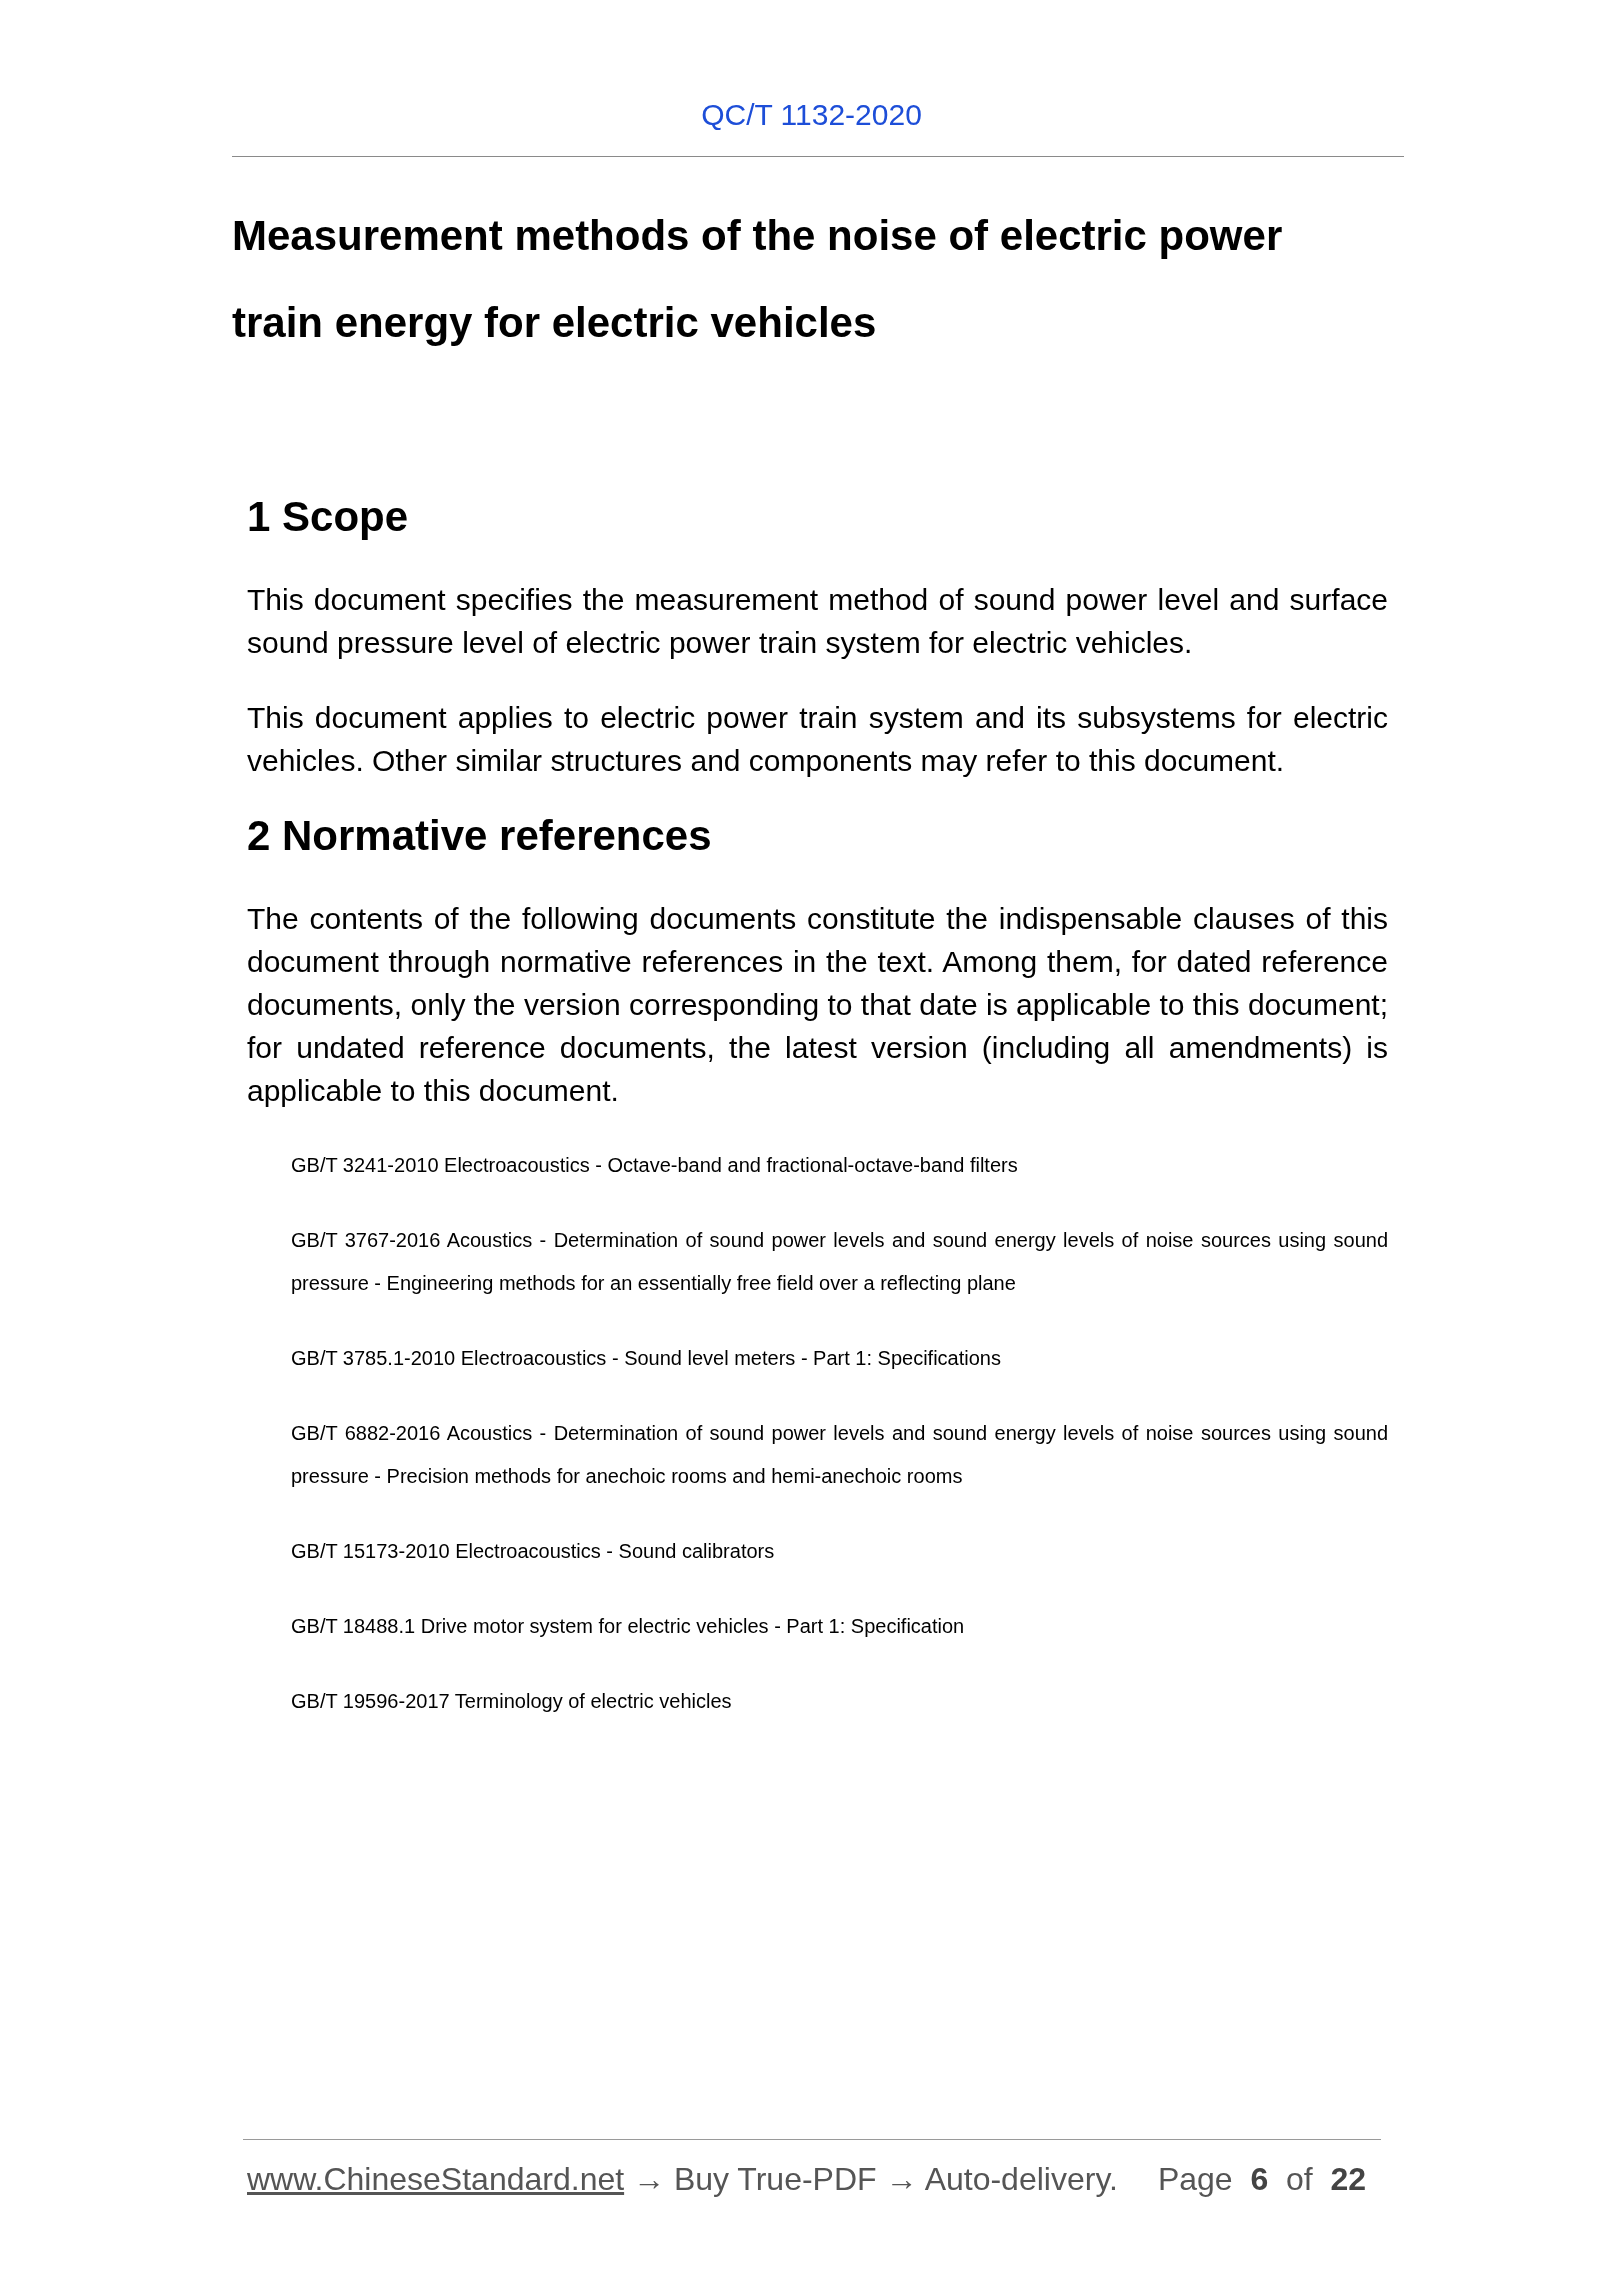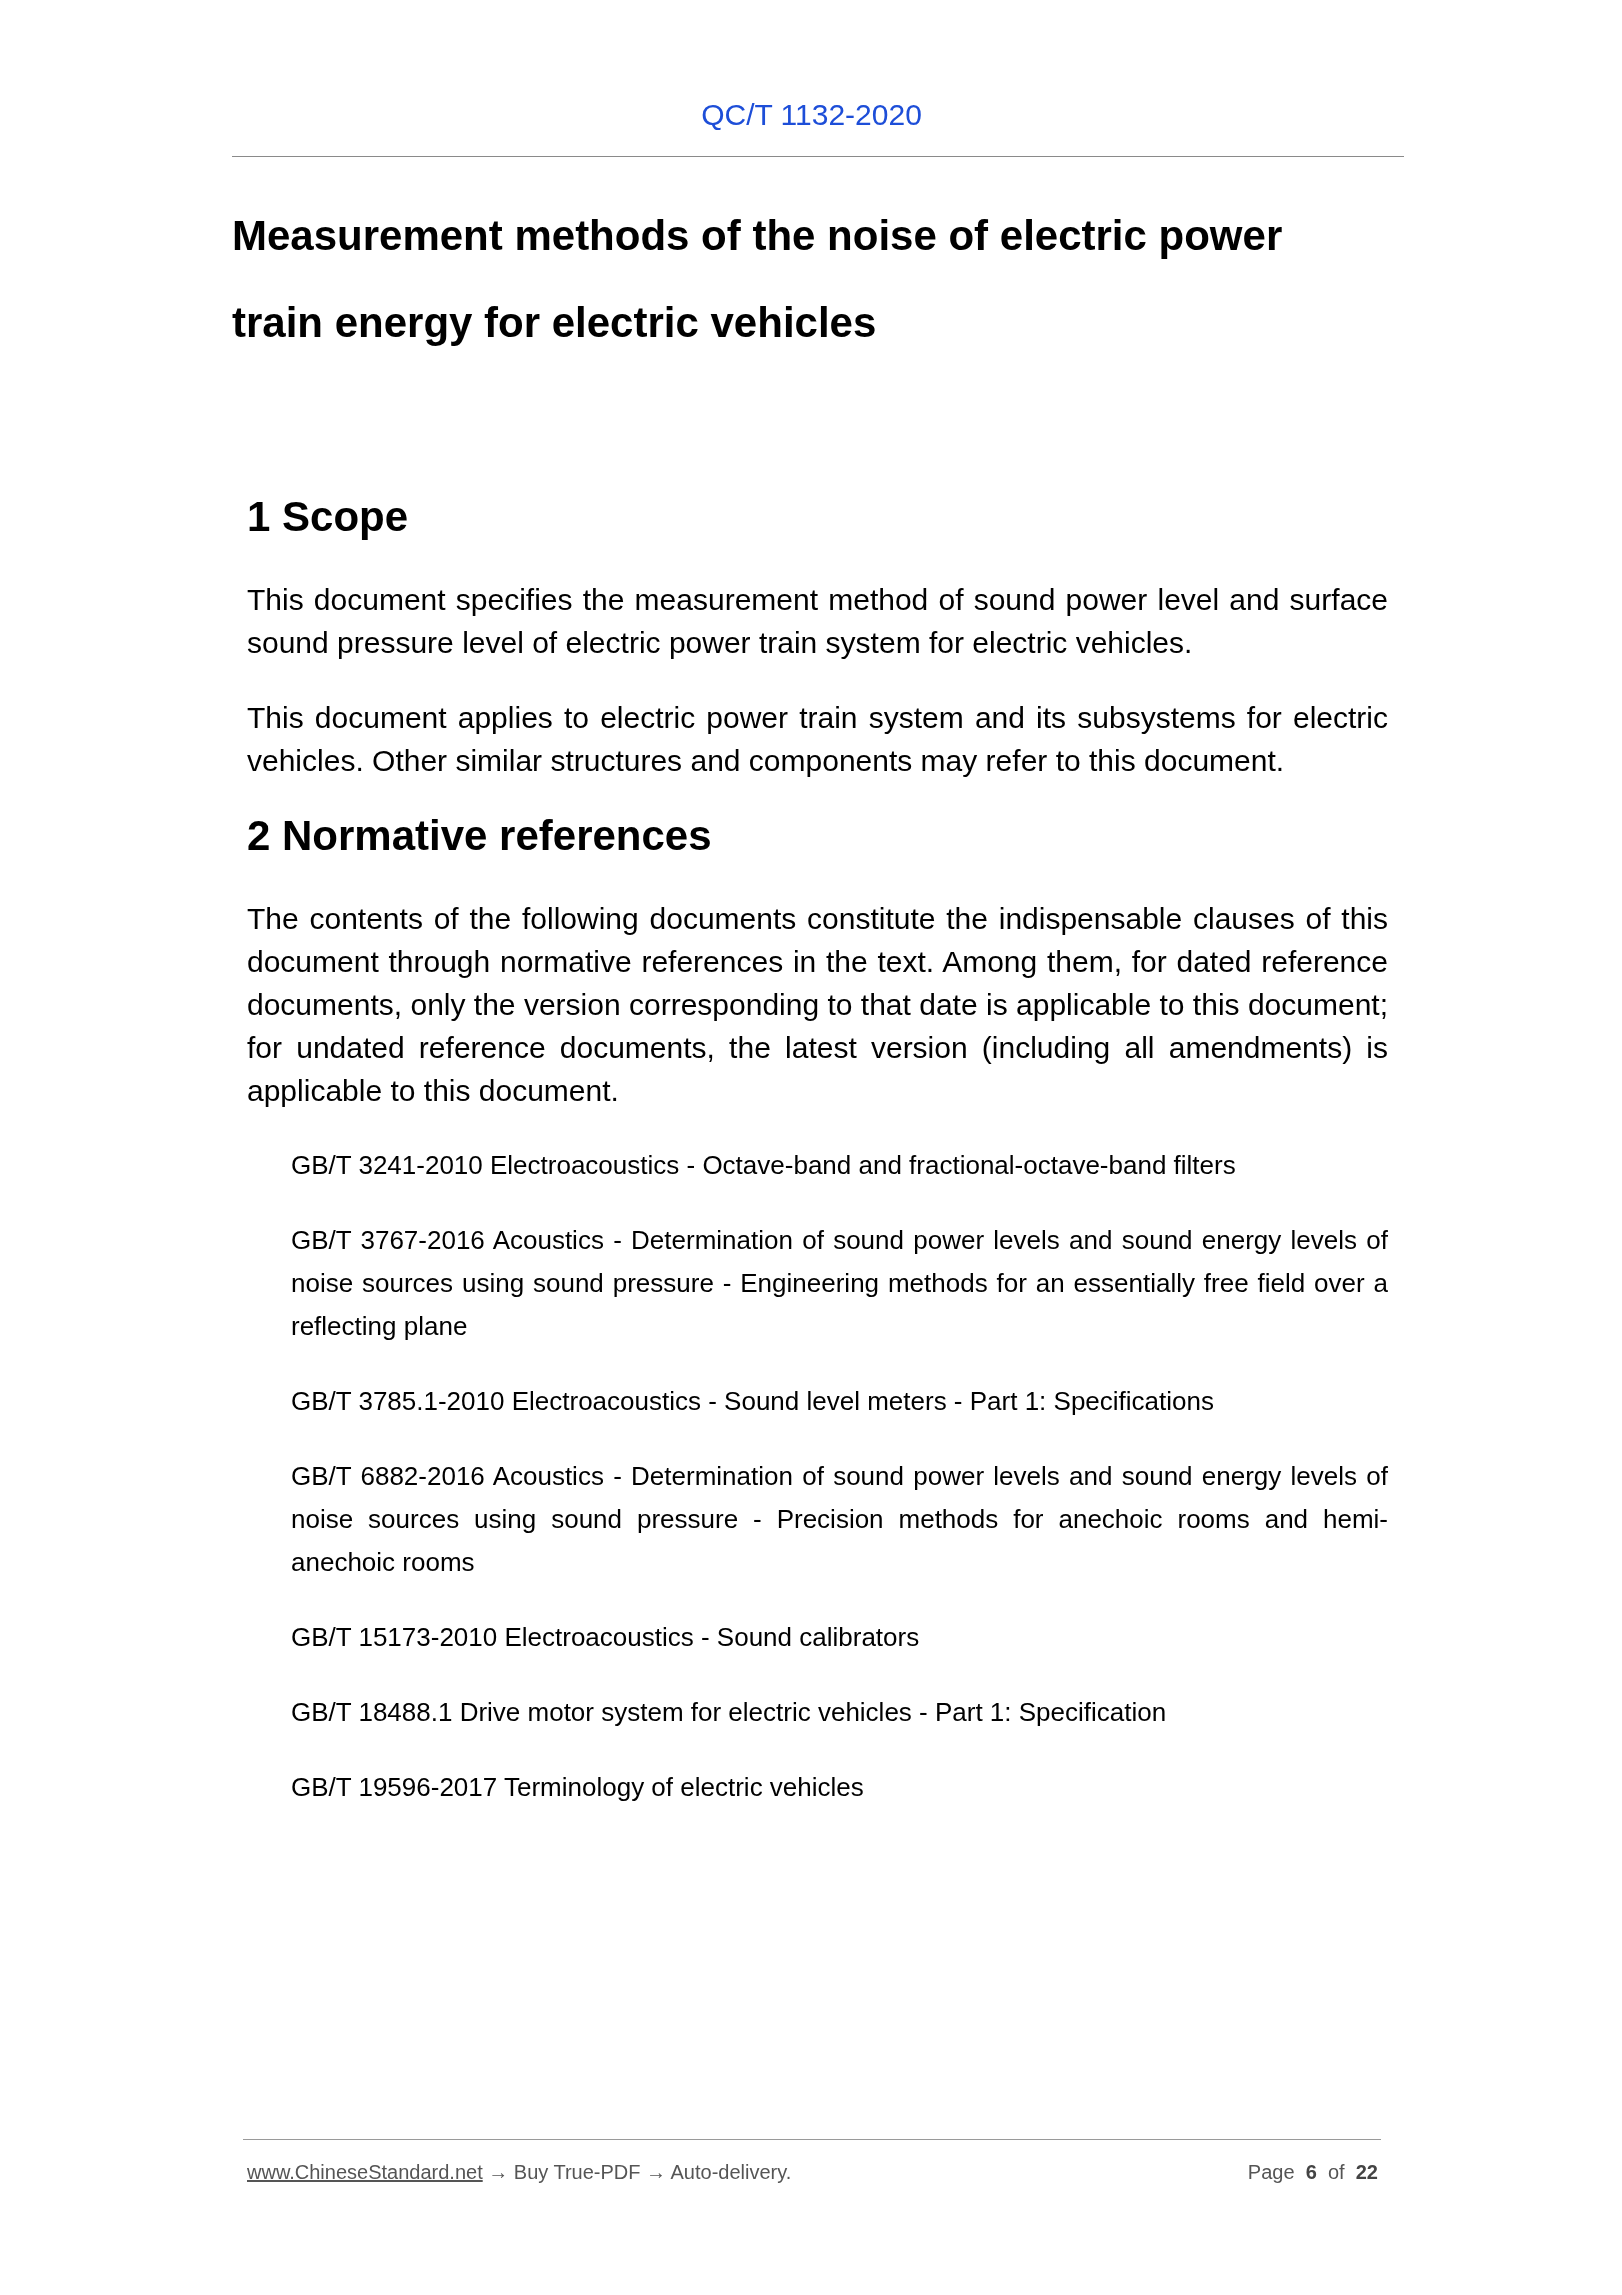--- a/index.html
+++ b/index.html
@@ -11,25 +11,25 @@
   .header-rule { left: 232px; width: 1172px; top: 156px; height: 0;
                  border-top: 1.7px solid #8a8a8a; }
   .title { left: 232px; width: 1172px; font-weight: bold;
            font-size: 42px; line-height: 87px; top: 192px; }
   .content { left: 247px; width: 1141px; top: 488px; }
   h2 { font-size: 42px; font-weight: bold; margin: 0; line-height: 58px; }
   p.body { font-size: 30px; line-height: 43px; text-align: justify; margin: 0; }
   .h-scope { margin-bottom: 32px; }
   .p-gap { margin-bottom: 32px !important; }
   .h-norm { margin-top: 25px; margin-bottom: 32px; }
-  .ref { font-size: 26px; line-height: 43px; text-align: justify; margin: 0 0 32px 44px; }
+  .ref { font-size: 20px; line-height: 43px; text-align: justify; margin: 0 0 32px 44px; }
   .footer-rule { left: 243px; width: 1138px; top: 2139px; height: 0;
                  border-top: 1.7px solid #9a9a9a; }
-  .footer { left: 247px; width: 1131px; top: 2161px; font-size: 20px; color: #555555;
-            display: flex; justify-content: space-between; }
+  .footer { left: 247px; width: 1131px; top: 2161px; font-size: 32px; color: #555555;
+            display: flex; justify-content: flex-start; gap: 40px; }
   .footer a { color: #555555; text-decoration: underline; }
   .footer b { color: #444444; }
 </style>
 </head>
 <body>
 
 <div class="abs header-code">QC/T 1132-2020</div>
 <div class="abs header-rule"></div>
 
 <div class="abs title">

